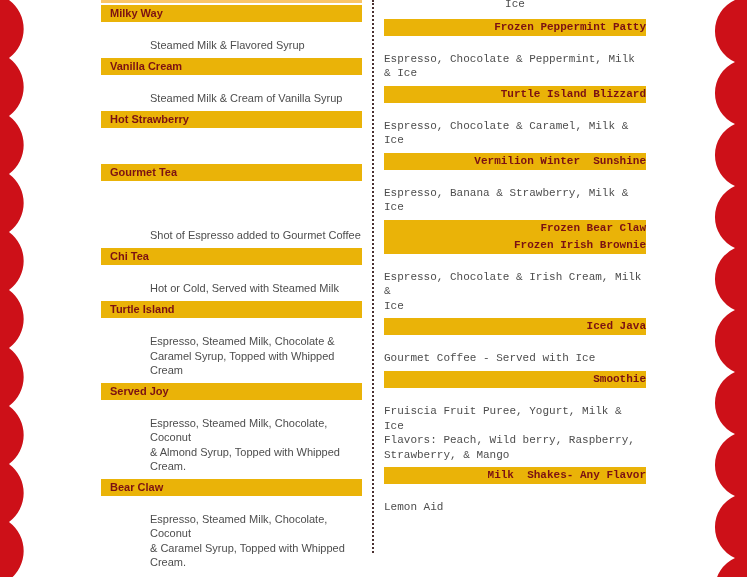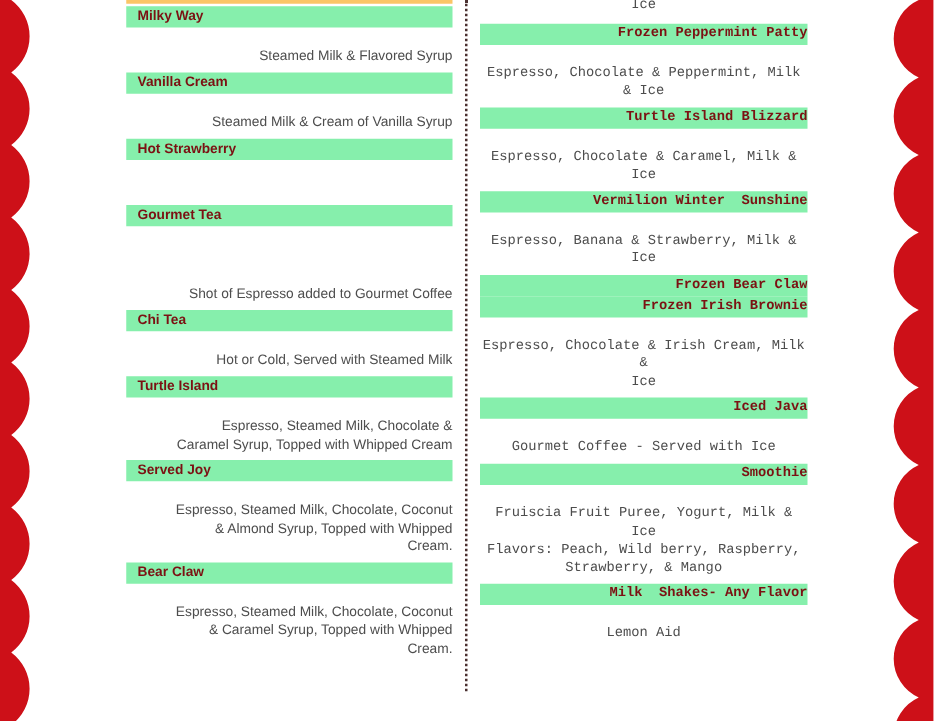--- a/index.html
+++ b/index.html
@@ -13,32 +13,32 @@
   .edge-right{right:0;width:36px;}
   .divider{
     position:absolute;left:372px;top:0;height:553px;width:0;
     border-left:2px dotted #4a3030;
   }
   .col{position:absolute;top:0;}
   .col-left{left:101px;width:261px;}
   .col-right{left:384px;width:262px;font-family:Liberation Mono, monospace;}
   .partial-bar{height:3px;margin-bottom:2px;background:#FAC567;overflow:hidden;}
   .bar{
-    height:17px;line-height:17px;background:#86efac;
+    height:17px;line-height:17px;background:#eab308;
     font-size:11px;font-weight:bold;color:#7B1113;white-space:pre;
     overflow:hidden;
   }
   .col-left .bar{padding-left:9px;}
   .col-right .bar{text-align:right;}
   .desc{
     margin:16px 0 5px 0;min-height:15px;line-height:14.5px;
     font-size:11px;color:#4D4D4D;white-space:pre-line;
   }
-  .col-left .desc{margin-left:29px;text-align:right;}
-  .col-right .desc{text-align:center;}
+  .col-left .desc{margin-left:49px;text-align:left;}
+  .col-right .desc{}
   .overflow-desc{
     margin:-3px 0 7px 0;line-height:14.5px;font-size:11px;color:#4D4D4D;
     text-align:center;
   }
 </style>
 </head>
 <body>
 
 <div class="edge edge-left">
   <svg width="27" height="577" viewBox="0 0 27 577" xmlns="http://www.w3.org/2000/svg">

